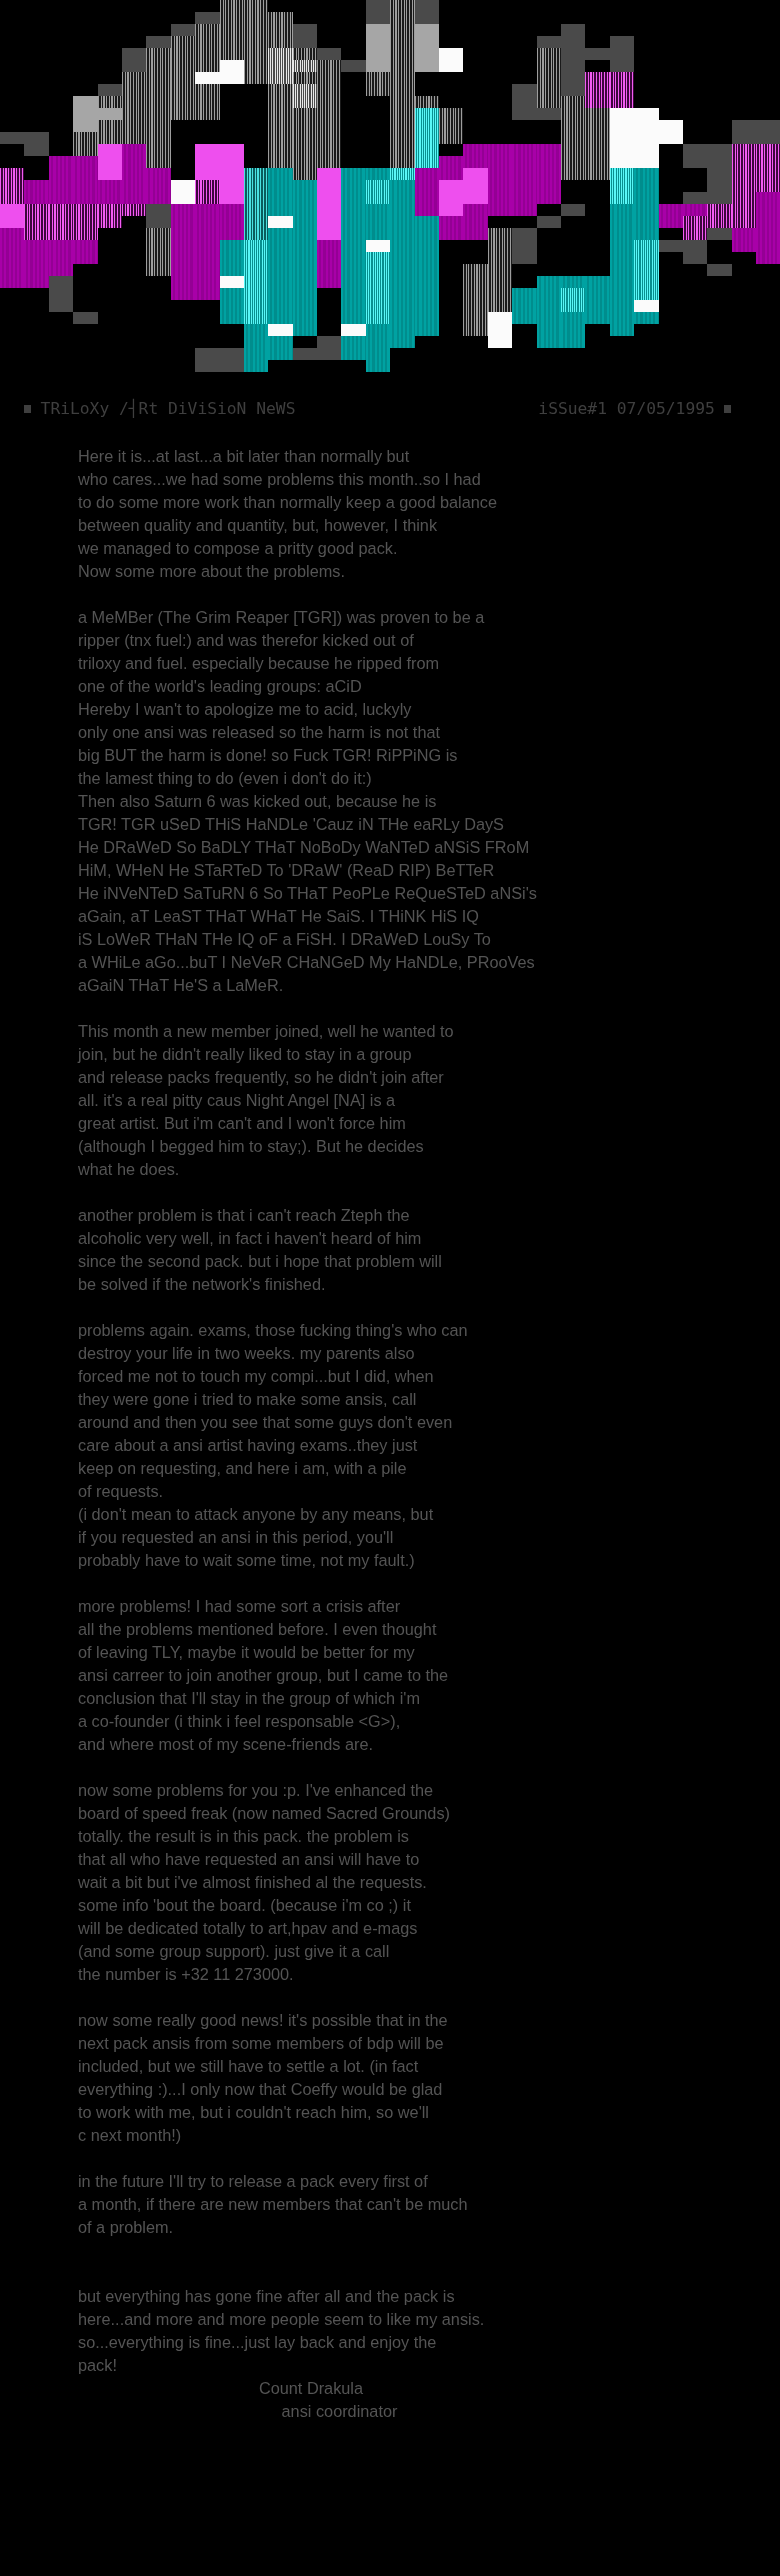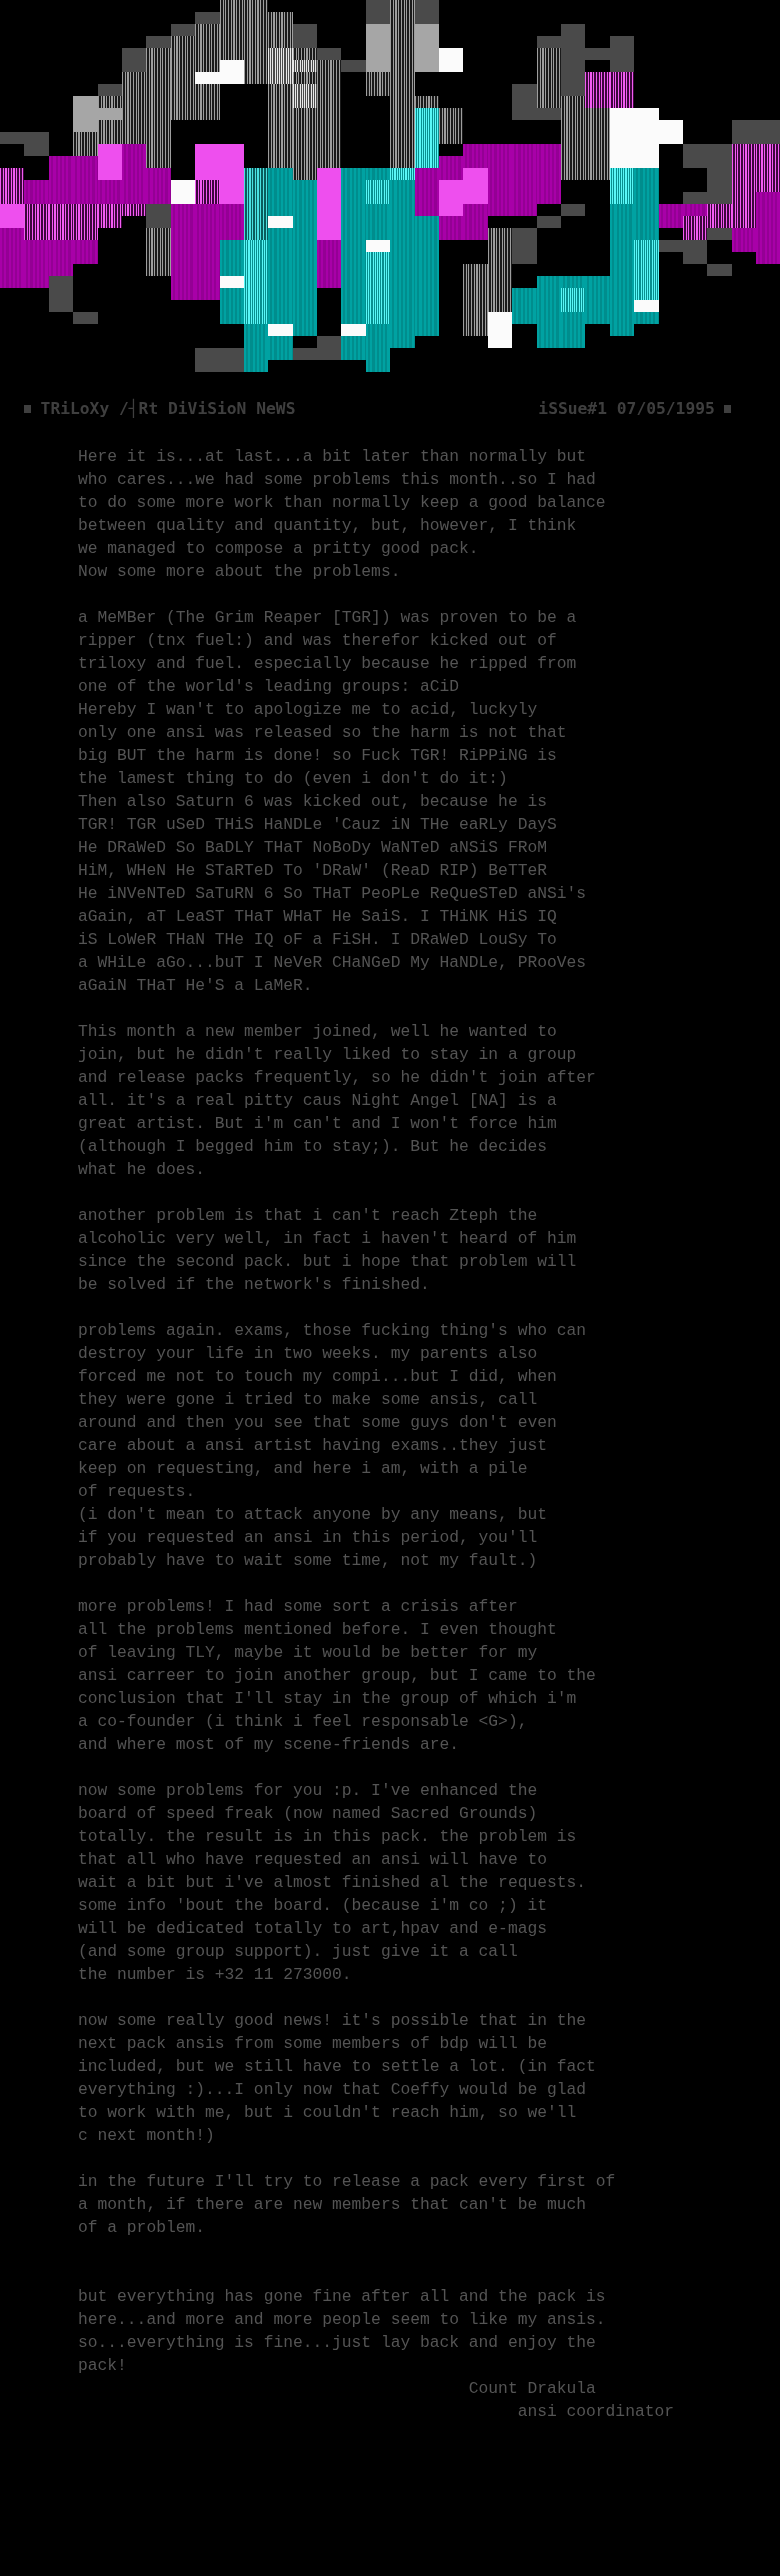--- a/index.html
+++ b/index.html
@@ -45,36 +45,36 @@
     left: 24.4px;
     right: 50px;
     display: flex;
     justify-content: space-between;
     align-items: center;
     font-size: 16.3px;
     line-height: 22px;
     color: #3f3f3f;
     white-space: pre;
   }
-  .h-left, .h-right { display: flex; align-items: center; font-weight: bold; }
+  .h-left, .h-right { display: flex; align-items: center; }
   .sq {
     display: inline-block;
     width: 7px;
     height: 8.7px;
     background: #3f3f3f;
   }
   .h-left .sq { margin-right: 9.2px; }
   .h-right .sq { margin-left: 9.2px; }
   
   .body-text {
     position: absolute;
     top: 445px;
     left: 78px;
     margin: 0;
-    font-family: Liberation Mono, monospace;
+    font-family: Liberation Sans, sans-serif;
     font-size: 16.3px;
     line-height: 23px;
     letter-spacing: 0;
     color: #545454;
     white-space: pre;
   }
 </style>
 </head>
 <body>
 

